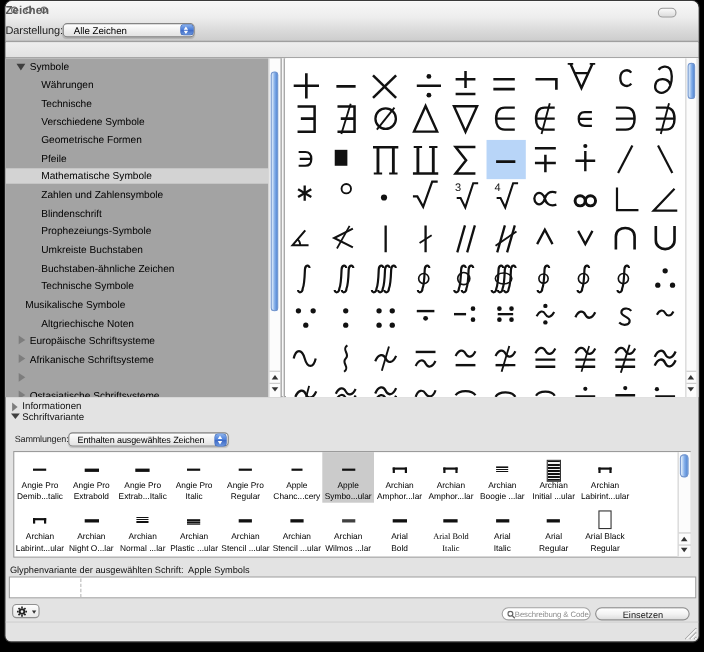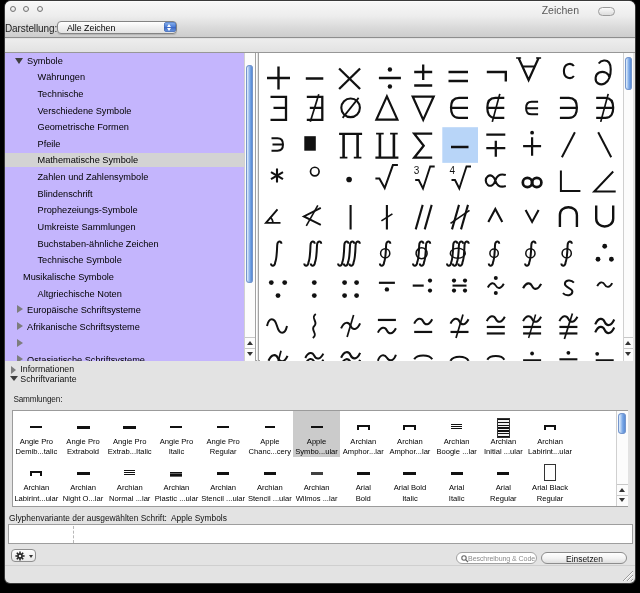--- a/index.html
+++ b/index.html
@@ -6,38 +6,38 @@
 #win { position:absolute; left:5px; top:1px; width:630px; height:582px; background:#e3e3e3; border-radius:6px 6px 5px 5px; overflow:hidden; box-shadow:0 0 0 1px #3a3a3a; }
 .abs { position:absolute; }
 </style></head>
 <body>
 <div id="win">
 
   <div class="abs" style="left:0;top:0;width:630px;height:37px;background:linear-gradient(#f7f7f7 0%,#ededed 40%,#d9d9d9 75%,#cdcdcd 100%);border-bottom:1px solid #8e8e8e;border-top:1px solid #fcfcfc;"></div>
   <div class="abs" style="left:4.6px;top:4.8px;width:6.4px;height:6.4px;border-radius:50%;border:1.2px solid #757575;background:radial-gradient(circle at 50% 30%,#fefefe,#d2d2d2);"></div>
   <div class="abs" style="left:18.1px;top:4.8px;width:6.4px;height:6.4px;border-radius:50%;border:1.2px solid #757575;background:radial-gradient(circle at 50% 30%,#fefefe,#d2d2d2);"></div>
   <div class="abs" style="left:31.6px;top:4.8px;width:6.4px;height:6.4px;border-radius:50%;border:1.2px solid #757575;background:radial-gradient(circle at 50% 30%,#fefefe,#d2d2d2);"></div>
-  <div class="abs" style="left:0;top:2.5px;width:574px;text-align:right;font-size:10.5px;color:#5a5a5a;font-weight:normal;">Zeichen</div>
+  <div class="abs" style="left:0;top:2.5px;width:574px;text-align:left;font-size:10.5px;color:#5a5a5a;font-weight:bold;">Zeichen</div>
 
   <div class="abs" style="left:593px;top:6px;width:17px;height:8.5px;border-radius:4.5px;border:1px solid #9a9a9a;background:linear-gradient(#fafafa,#dcdcdc);"></div>
 
   <div class="abs" style="left:0px;top:21.5px;width:49px;text-align:left;font-size:10px;color:#222;letter-spacing:-0.1px;">Darstellung:</div>
   <div class="abs" style="left:52px;top:19.5px;width:120px;height:13px;border-radius:4px;border:1px solid #848484;background:linear-gradient(#ffffff,#ededed 60%,#e2e2e2);box-shadow:0 1px 1px rgba(0,0,0,0.15);">
     <div class="abs" style="left:9px;top:1.2px;font-size:8.8px;color:#000;">Alle Zeichen</div>
     <div class="abs" style="right:0.5px;top:0.5px;width:11.5px;height:10px;border-radius:3.2px;background:linear-gradient(#8fb6ee,#4a7cd8 50%,#3a66c4 50%,#6f9ae0);box-shadow:inset 0 0 0 0.5px #3c62ae;">
       <div class="abs" style="left:3.1px;top:1.6px;width:0;height:0;border-left:2.6px solid transparent;border-right:2.6px solid transparent;border-bottom:3.2px solid #fff;"></div>
       <div class="abs" style="left:3.1px;top:5.6px;width:0;height:0;border-left:2.6px solid transparent;border-right:2.6px solid transparent;border-top:3.2px solid #fff;"></div>
     </div>
   </div>
 
   <div class="abs" style="left:0;top:38px;width:630px;height:14px;background:linear-gradient(#ededed,#e2e2e2);border-bottom:1px solid #979797;"></div>
 
   <div class="abs" style="left:0;top:52px;width:630px;height:308px;background:#fff;border-bottom:1px solid #9e9e9e;">
 
-    <div class="abs" style="left:0;top:0;width:251px;height:308px;border-right:1px solid #a2a2a2;overflow:hidden;background:#c4b5fd;">
+    <div class="abs" style="left:0;top:0;width:251px;height:308px;border-right:1px solid #a2a2a2;overflow:hidden;background:#a3a3a3;">
       <div style="position:absolute;left:10px;top:5.1px;width:0;height:0;border-left:4.5px solid transparent;border-right:4.5px solid transparent;border-top:6px solid #3f3f3f;"></div>
 <div style="position:absolute;left:22px;top:1.5px;font-size:9.2px;line-height:12px;color:#000;white-space:nowrap;">Symbole</div>
 
 <div style="position:absolute;left:32.5px;top:18.2px;font-size:9.2px;line-height:12px;color:#000;white-space:nowrap;">Währungen</div>
 
 <div style="position:absolute;left:32.5px;top:34.8px;font-size:9.2px;line-height:12px;color:#000;white-space:nowrap;">Technische</div>
 
 <div style="position:absolute;left:32.5px;top:51.5px;font-size:9.2px;line-height:12px;color:#000;white-space:nowrap;">Verschiedene Symbole</div>
 
 <div style="position:absolute;left:32.5px;top:68.1px;font-size:9.2px;line-height:12px;color:#000;white-space:nowrap;">Geometrische Formen</div>
@@ -46,21 +46,21 @@
 <div style="position:absolute;left:0px;top:99.9px;width:239px;height:14.6px;background:#d3d3d3;"></div>
 
 <div style="position:absolute;left:32.5px;top:101.4px;font-size:9.2px;line-height:12px;color:#000;white-space:nowrap;">Mathematische Symbole</div>
 
 <div style="position:absolute;left:32.5px;top:118.1px;font-size:9.2px;line-height:12px;color:#000;white-space:nowrap;">Zahlen und Zahlensymbole</div>
 
 <div style="position:absolute;left:32.5px;top:134.7px;font-size:9.2px;line-height:12px;color:#000;white-space:nowrap;">Blindenschrift</div>
 
 <div style="position:absolute;left:32.5px;top:151.4px;font-size:9.2px;line-height:12px;color:#000;white-space:nowrap;">Prophezeiungs-Symbole</div>
 
-<div style="position:absolute;left:32.5px;top:168.0px;font-size:9.2px;line-height:12px;color:#000;white-space:nowrap;">Umkreiste Sammlungen</div>
+<div style="position:absolute;left:32.5px;top:168.0px;font-size:9.2px;line-height:12px;color:#000;white-space:nowrap;">Umkreiste Buchstaben</div>
 
 <div style="position:absolute;left:32.5px;top:184.7px;font-size:9.2px;line-height:12px;color:#000;white-space:nowrap;">Buchstaben-ähnliche Zeichen</div>
 
 <div style="position:absolute;left:32.5px;top:201.3px;font-size:9.2px;line-height:12px;color:#000;white-space:nowrap;">Technische Symbole</div>
 
 <div style="position:absolute;left:18px;top:218.0px;font-size:9.2px;line-height:12px;color:#000;white-space:nowrap;">Musikalische Symbole</div>
 
 <div style="position:absolute;left:32.5px;top:234.6px;font-size:9.2px;line-height:12px;color:#000;white-space:nowrap;">Altgriechische Noten</div>
 <div style="position:absolute;left:11.5px;top:252.3px;width:0;height:0;border-top:4.5px solid transparent;border-bottom:4.5px solid transparent;border-left:6px solid #7d7d7d;"></div>
 <div style="position:absolute;left:22px;top:251.3px;font-size:9.2px;line-height:12px;color:#000;white-space:nowrap;">Europäische Schriftsysteme</div>
@@ -471,20 +471,27 @@
       </div>
     </div>
   </div>
 
   <div class="abs" style="left:6px;top:364.5px;width:0;height:0;border-top:4px solid transparent;border-bottom:4px solid transparent;border-left:5.5px solid #7d7d7d;"></div>
   <div class="abs" style="left:15.3px;top:362.5px;font-size:8.8px;color:#111;">Informationen</div>
   <div class="abs" style="left:4.5px;top:374.5px;width:0;height:0;border-left:4px solid transparent;border-right:4px solid transparent;border-top:5.5px solid #3f3f3f;"></div>
   <div class="abs" style="left:15.3px;top:372.5px;font-size:8.8px;color:#111;">Schriftvariante</div>
 
   <div class="abs" style="left:8.4px;top:393.5px;font-size:8.2px;color:#222;letter-spacing:-0.15px;">Sammlungen:</div>
+  <div class="abs" style="left:56.5px;top:391.5px;width:146px;height:13.5px;border-radius:4px;border:1px solid #848484;background:linear-gradient(#ffffff,#ededed 60%,#e2e2e2);box-shadow:0 1px 1px rgba(0,0,0,0.15);">
+    <div class="abs" style="left:8px;top:2px;font-size:8.2px;color:#000;white-space:nowrap;letter-spacing:-0.1px;">Enthalten ausgewähltes Zeichen</div>
+    <div class="abs" style="right:0.5px;top:0.5px;width:11.5px;height:12px;border-radius:3.5px;background:linear-gradient(#8fb6ee,#4a7cd8 50%,#3a66c4 50%,#6f9ae0);box-shadow:inset 0 0 0 0.5px #3c62ae;">
+      <div class="abs" style="left:3.1px;top:2.2px;width:0;height:0;border-left:2.6px solid transparent;border-right:2.6px solid transparent;border-bottom:3.4px solid #fff;"></div>
+      <div class="abs" style="left:3.1px;top:7px;width:0;height:0;border-left:2.6px solid transparent;border-right:2.6px solid transparent;border-top:3.4px solid #fff;"></div>
+    </div>
+  </div>
 
   <div class="abs" style="left:7px;top:408.5px;width:616px;height:97px;background:#fff;border:1px solid #9b9b9b;"></div>
   <div class="abs" style="left:0;top:0;width:630px;height:0;">
     <div class="abs" style="left:-5px;top:-1px;width:640px;height:593px;pointer-events:none;">
       <div style="position:absolute;left:13.0px;top:410.5px;width:46.7px;height:46.2px;">
 <div style="position:absolute;left:0;top:6px;width:100%;height:24px;">
             <div style="position:absolute;left:50%;top:9px;width:12px;height:2.2px;margin-left:-6.0px;background:#111;"></div>
           </div>
 <div style="position:absolute;left:-6px;top:26px;width:58.7px;text-align:center;font-size:7.6px;line-height:10.4px;color:#000;">Angie Pro<br>Demib...talic</div>
 </div>
@@ -603,21 +610,21 @@
             <div style="position:absolute;left:50%;top:9px;width:12px;height:2.8px;margin-left:-6.0px;background:#111;opacity:0.8;"></div>
           </div>
 <div style="position:absolute;left:-6px;top:26px;width:58.7px;text-align:center;font-size:7.6px;line-height:10.4px;color:#000;">Archian<br>Wilmos ...lar</div>
 </div>
 <div style="position:absolute;left:339.9px;top:457.2px;width:46.7px;height:46.2px;">
 <div style="position:absolute;left:0;top:6px;width:100%;height:24px;">
             <div style="position:absolute;left:50%;top:9px;width:13px;height:3.2px;margin-left:-6.5px;background:#111;"></div>
           </div>
 <div style="position:absolute;left:-6px;top:26px;width:58.7px;text-align:center;font-size:7.6px;line-height:10.4px;color:#000;">Arial<br>Bold</div>
 </div>
-<div style="position:absolute;left:386.6px;top:457.2px;width:46.7px;height:46.2px;">
+<div style="position:absolute;left:386.6px;top:457.2px;width:46.7px;height:46.2px;font-family:Liberation Serif, serif;">
 <div style="position:absolute;left:0;top:6px;width:100%;height:24px;">
             <div style="position:absolute;left:50%;top:9px;width:13px;height:3.2px;margin-left:-6.5px;background:#111;"></div>
           </div>
 <div style="position:absolute;left:-6px;top:26px;width:58.7px;text-align:center;font-size:7.6px;line-height:10.4px;color:#000;">Arial Bold<br>Italic</div>
 </div>
 <div style="position:absolute;left:433.3px;top:457.2px;width:46.7px;height:46.2px;">
 <div style="position:absolute;left:0;top:6px;width:100%;height:24px;">
             <div style="position:absolute;left:50%;top:9px;width:12px;height:2.4px;margin-left:-6.0px;background:#111;"></div>
           </div>
 <div style="position:absolute;left:-6px;top:26px;width:58.7px;text-align:center;font-size:7.6px;line-height:10.4px;color:#000;">Arial<br>Italic</div>

